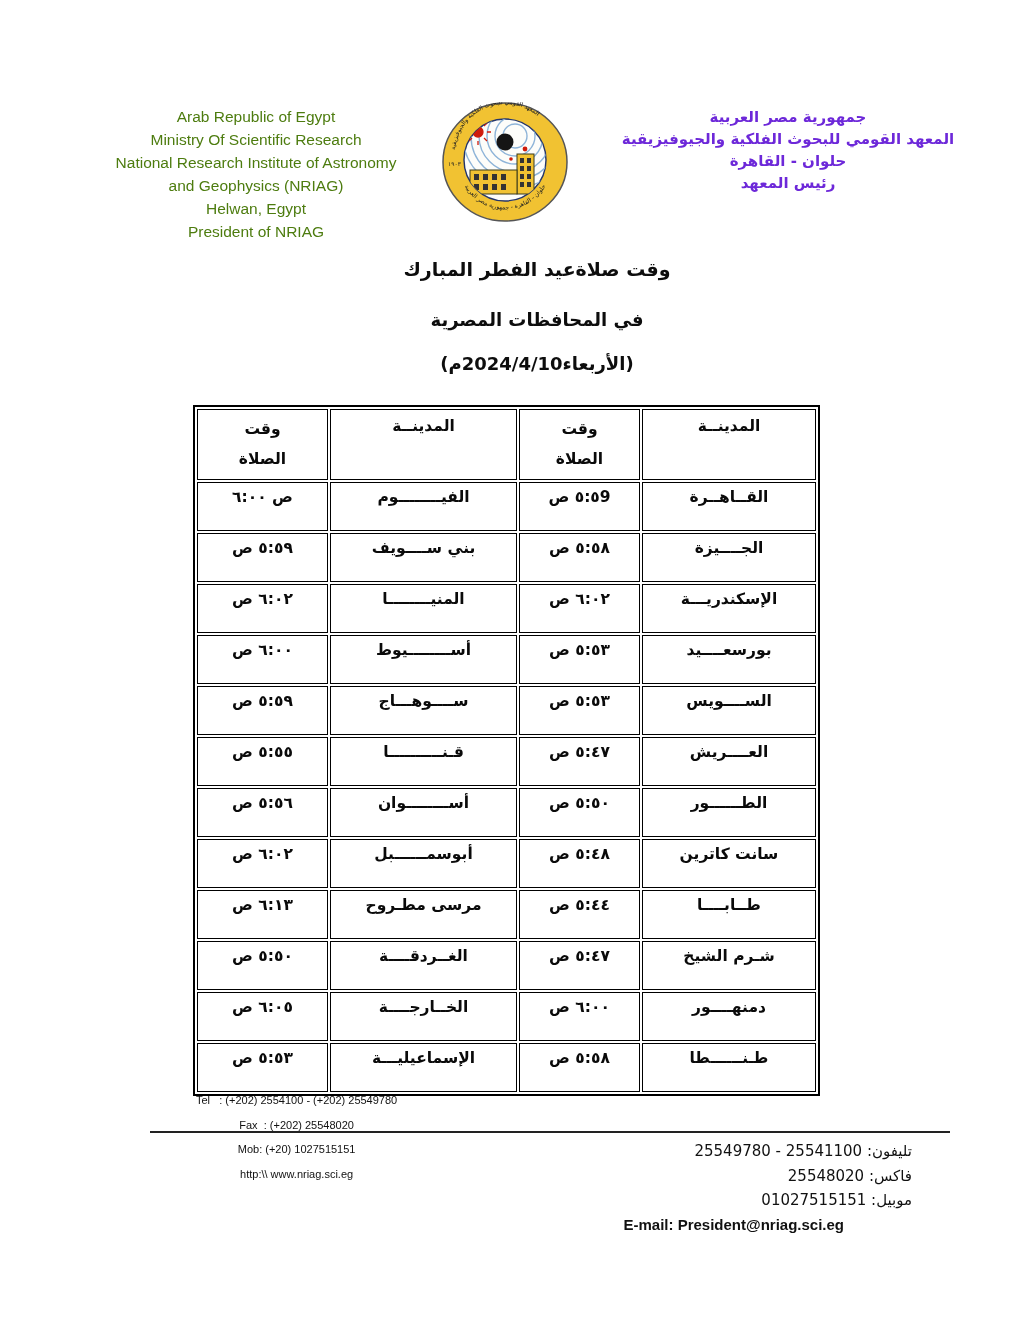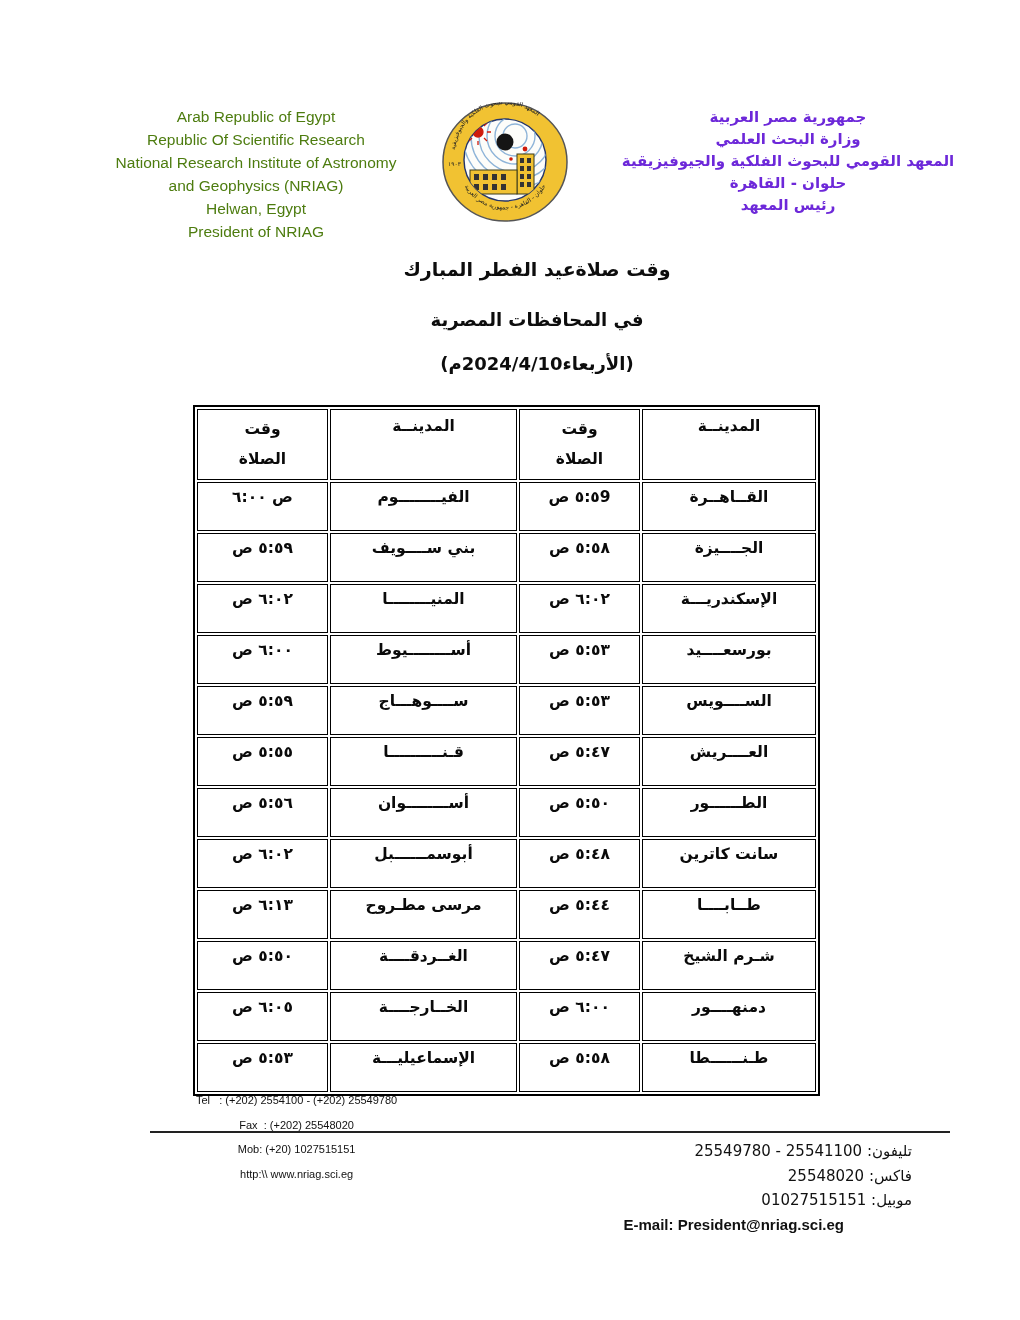--- a/index.html
+++ b/index.html
@@ -43,21 +43,21 @@
   .footer-right div{white-space:pre;}
   .footer-right div:last-child{margin-right:68px;font-family:"Liberation Sans",sans-serif;font-weight:bold;}
 </style>
 </head>
 <body>
 
 <div class="page">
 
   <div class="eng-header">
       <div>Arab Republic of Egypt</div>
-      <div>Republic Of Scientific Research</div>
+      <div>Ministry Of Scientific Research</div>
       <div>National Research Institute of Astronomy</div>
       <div>and Geophysics (NRIAG)</div>
       <div>Helwan, Egypt</div>
       <div>President of NRIAG</div>
     </div>
 
   <div class="logo-wrap">
     <svg width="128" height="122" viewBox="0 0 128 122">
       <defs>
         <clipPath id="innerClip">
@@ -119,21 +119,20 @@
       </text>
       <text font-size="6" fill="#222" font-family="DejaVu Sans, sans-serif">
         <textPath href="#ringBottom" startOffset="12%">حلوان - القاهرة - جمهورية مصر العربية</textPath>
       </text>
       <text x="7" y="64" font-size="6" fill="#222">١٩٠٣</text>
     </svg>
   </div>
 
   <div class="ar-header">
       <div>جمهورية مصر العربية</div>
-      <div>وزارة البحث العلمي</div>
       <div>المعهد القومي للبحوث الفلكية والجيوفيزيقية</div>
       <div>حلوان - القاهرة</div>
       <div>رئيس المعهد</div>
     </div>
 
   <div class="title-block">
     <div class="title-l1">وقت صلاةعيد الفطر المبارك</div>
     <div class="title-l2">في المحافظات المصرية</div>
     <div class="title-l3">(الأربعاء2024/4/10م)</div>
   </div>

